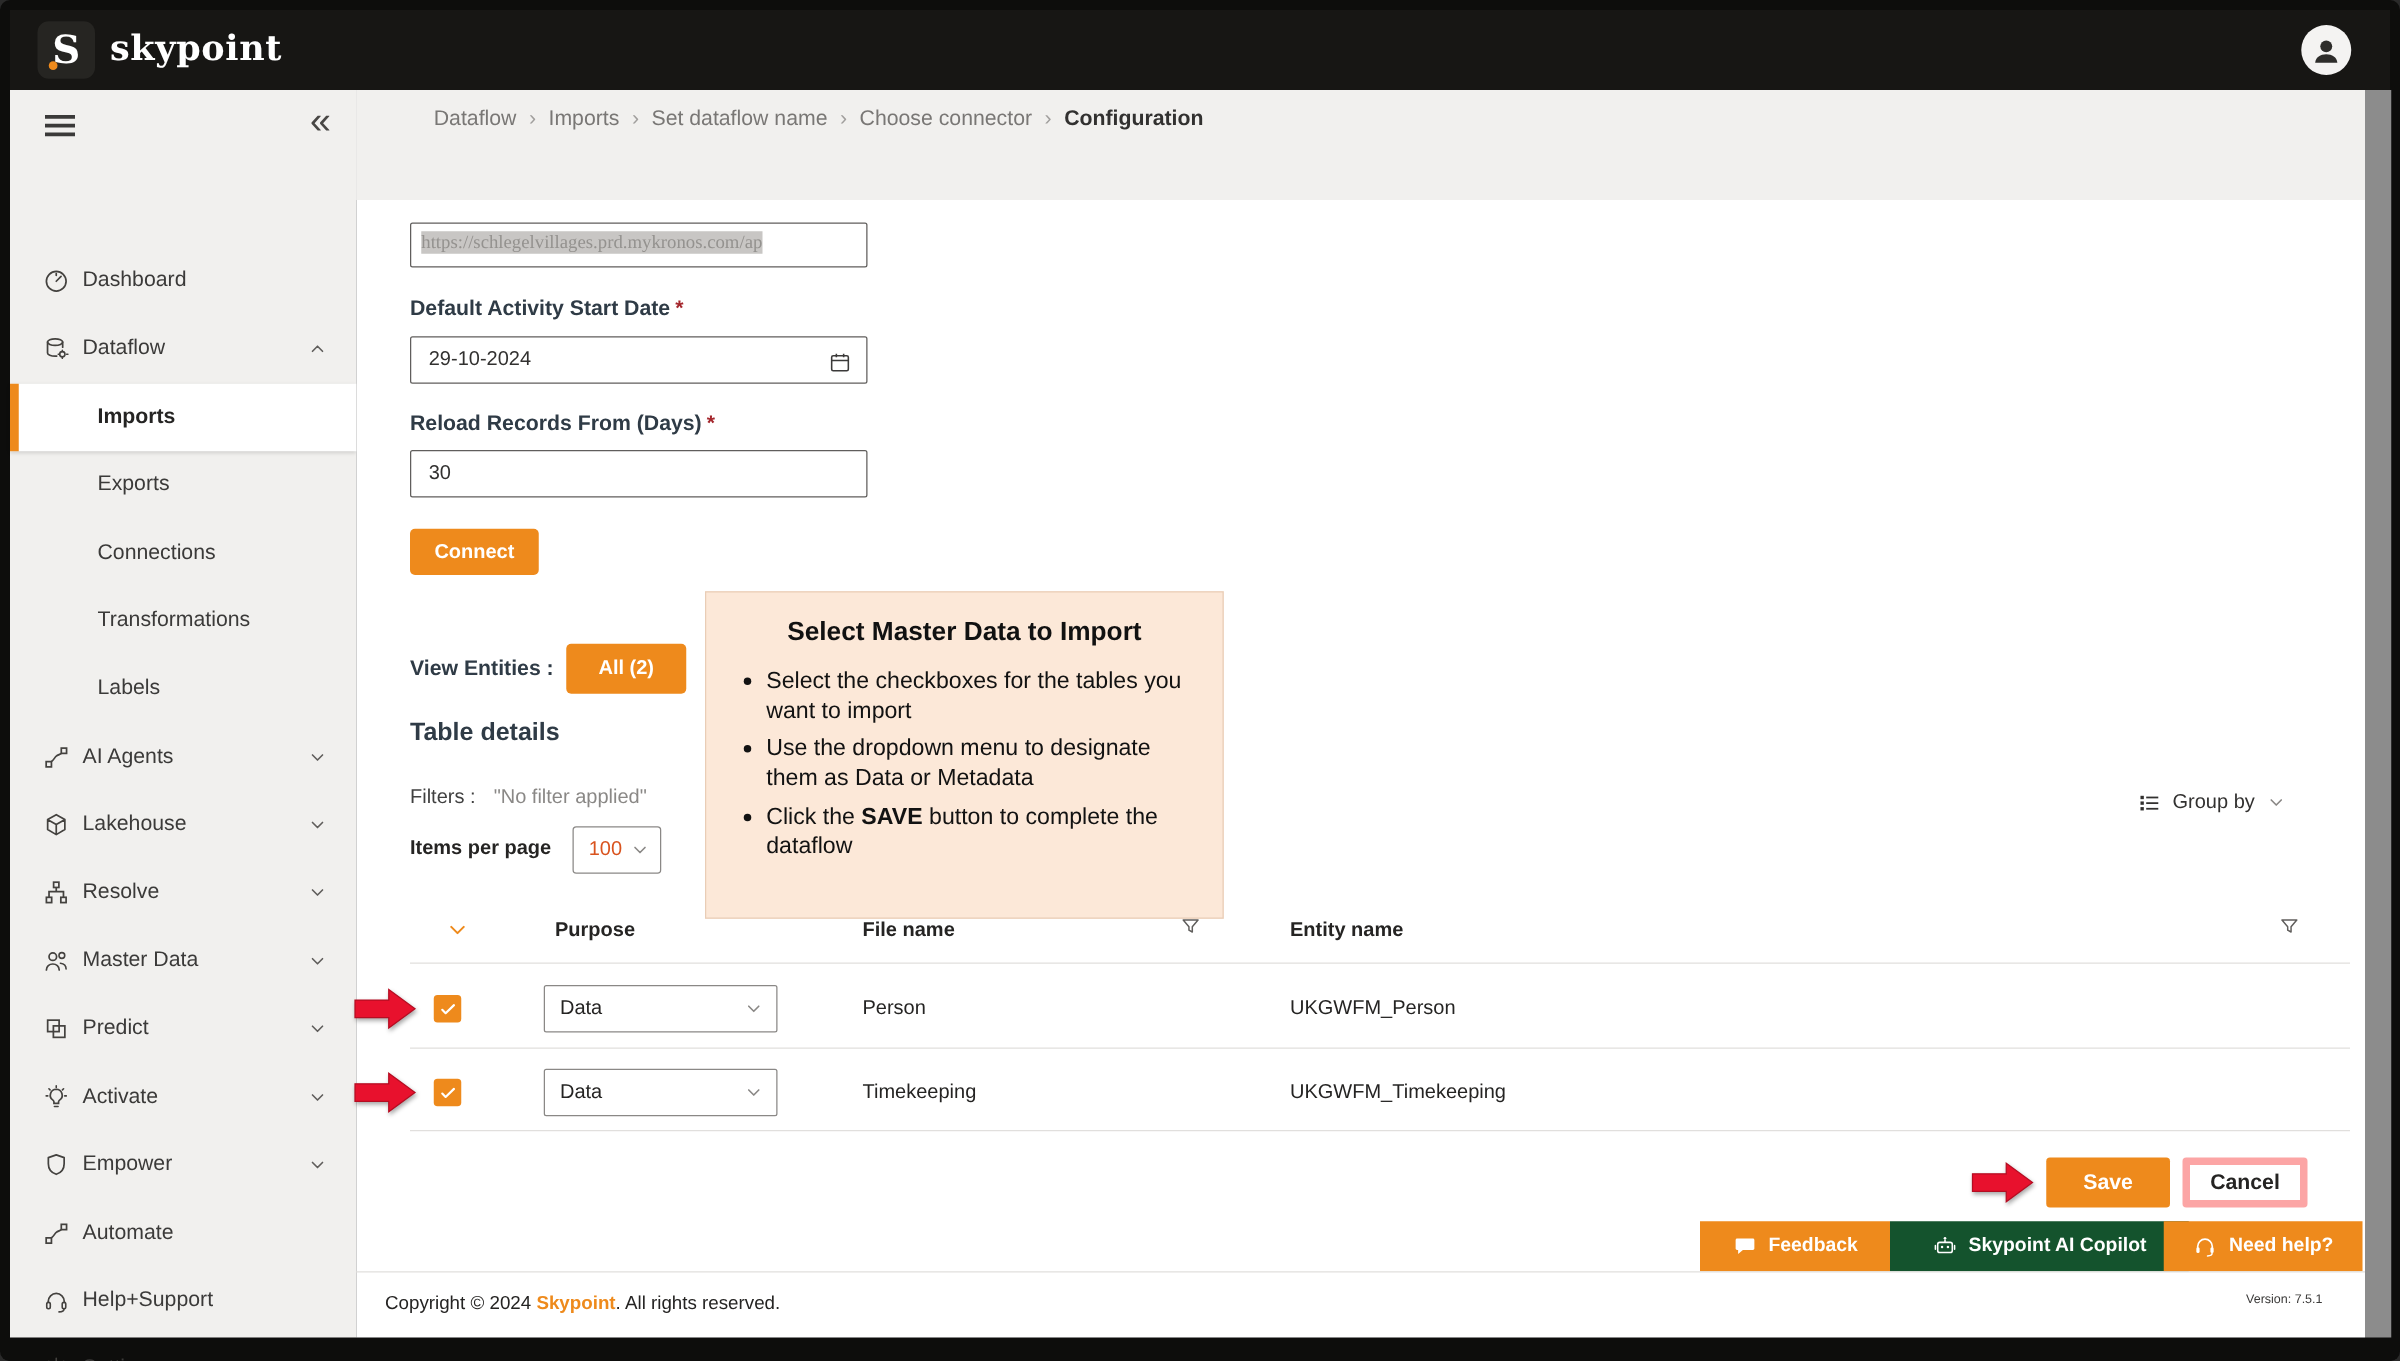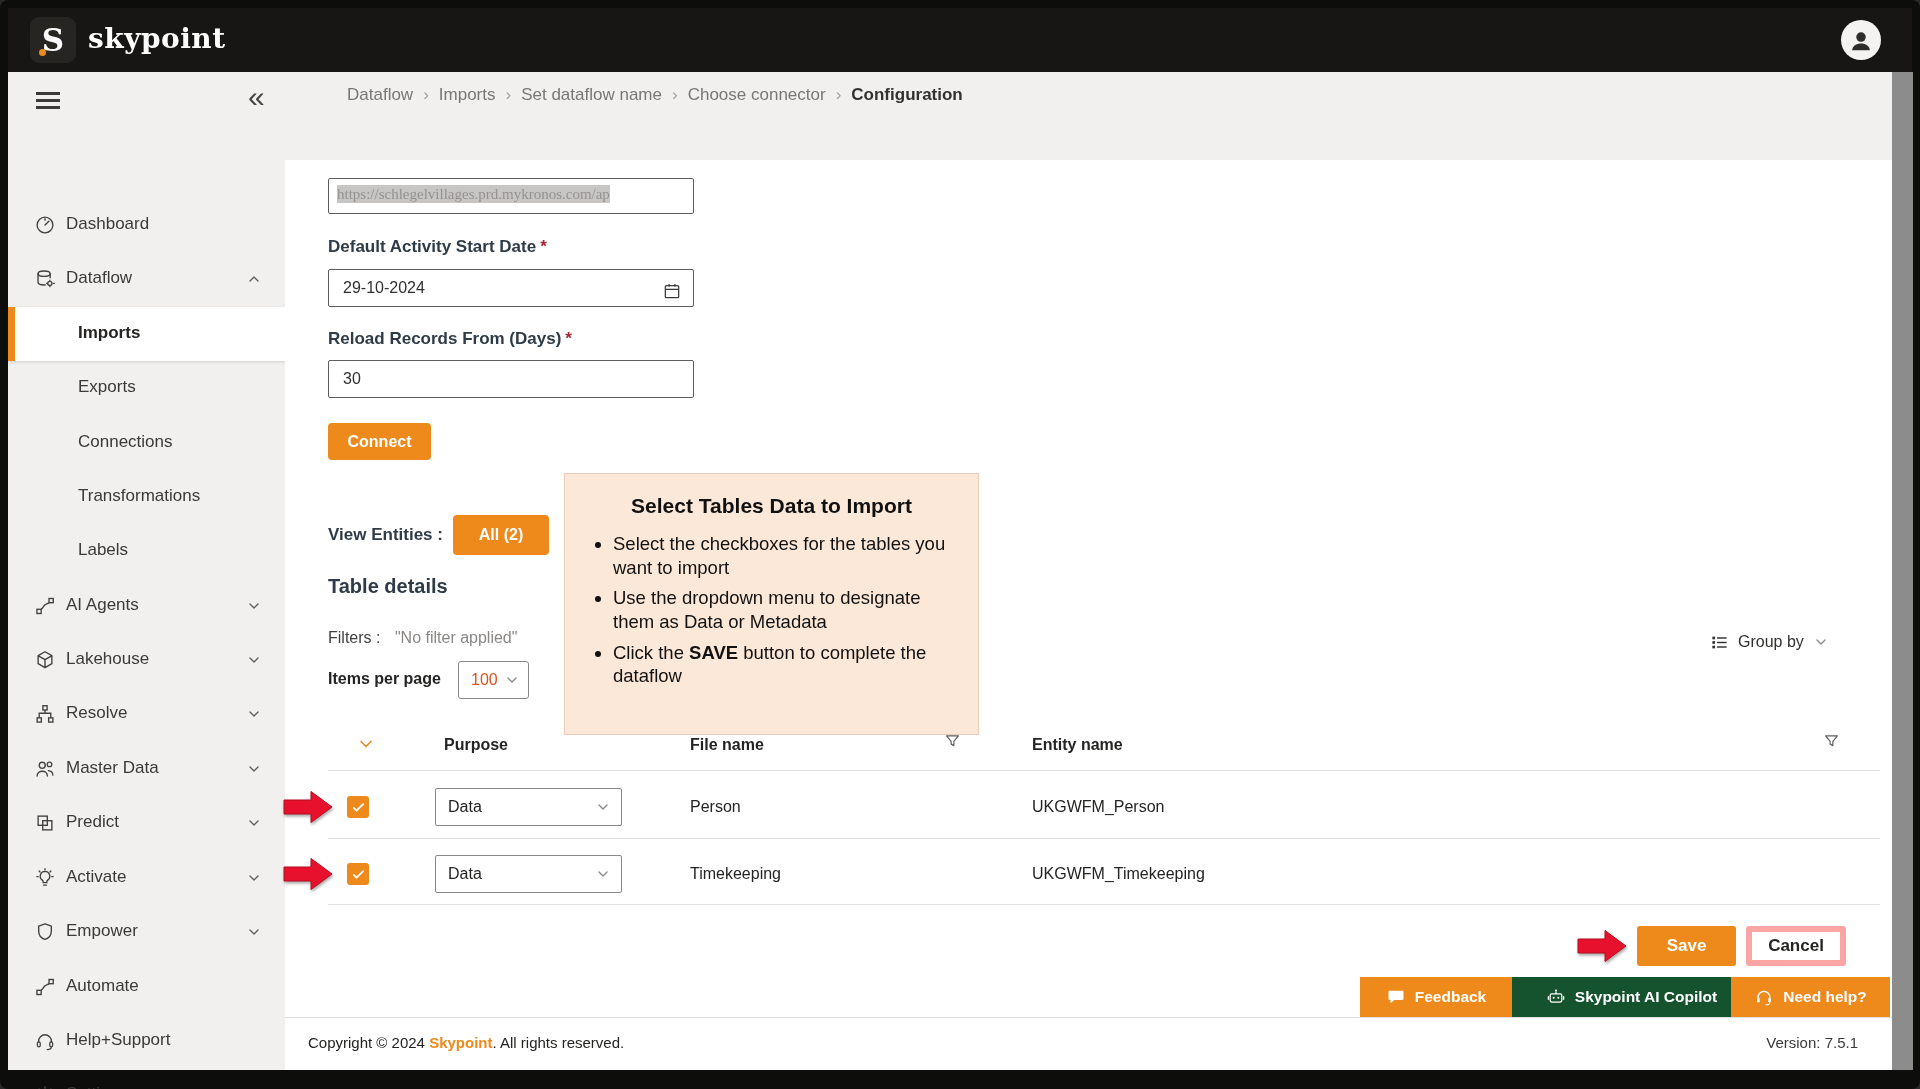--- a/index.html
+++ b/index.html
@@ -94,21 +94,21 @@
   .bbar-btn { position:absolute; top:905px; height:40px; display:flex; align-items:center; justify-content:center; gap:9px;
               color:#fff; font-size:15.5px; font-weight:700; cursor:pointer; }
   .bbar-btn svg { width:20px; height:20px; }
   .fb { left:1075px; width:152px; background:#ee8a1c; }
   .cp { left:1227px; width:239px; background:#14532d; }
   .nh { left:1446px; width:159px; background:#ee8a1c; }
   
   .footer-line { position:absolute; left:0; right:0; top:945px; height:1px; background:#e1dfdd; }
   .copyright { position:absolute; left:23px; top:962px; font-size:15px; color:#252423; }
   .copyright .lk { color:#ee8a1c; font-weight:700; }
-  .version { position:absolute; right:34px; top:962px; font-size:15px; color:#3b3a39; }
+  .version { position:absolute; right:34px; top:962px; font-size:10px; color:#3b3a39; }
   
   .scrollbar { position:absolute; left:1892px; top:72px; width:21px; height:998px; background:#8c8c8c; }
   .red-arrow { position:absolute; width:52px; height:36px; filter:drop-shadow(1px 2px 1.5px rgba(0,0,0,.35)); }
 </style>
 </head>
 <body>
 
 <svg width="0" height="0" style="position:absolute">
   <defs>
     <g id="i-chev">
@@ -377,21 +377,21 @@
     <div class="tbox num-field">
       <span>30</span>
     </div>
 
     <button class="btn-orange connect">Connect</button>
 
     <div class="ve-label">View Entities :</div>
     <button class="btn-orange all-btn">All (2)</button>
 
     <div class="callout">
-      <h3>Select Tables Data to Import</h3>
+      <h3>Select Master Data to Import</h3>
       <ul>
         <li>Select the checkboxes for the tables you want to import</li>
         <li>Use the dropdown menu to designate them as Data or Metadata</li>
         <li><span>Click the </span><b>SAVE</b><span> button to complete the dataflow</span></li>
       </ul>
     </div>
 
     <div class="tdetails">Table details</div>
     <div class="filters">
       <b>Filters :</b>

